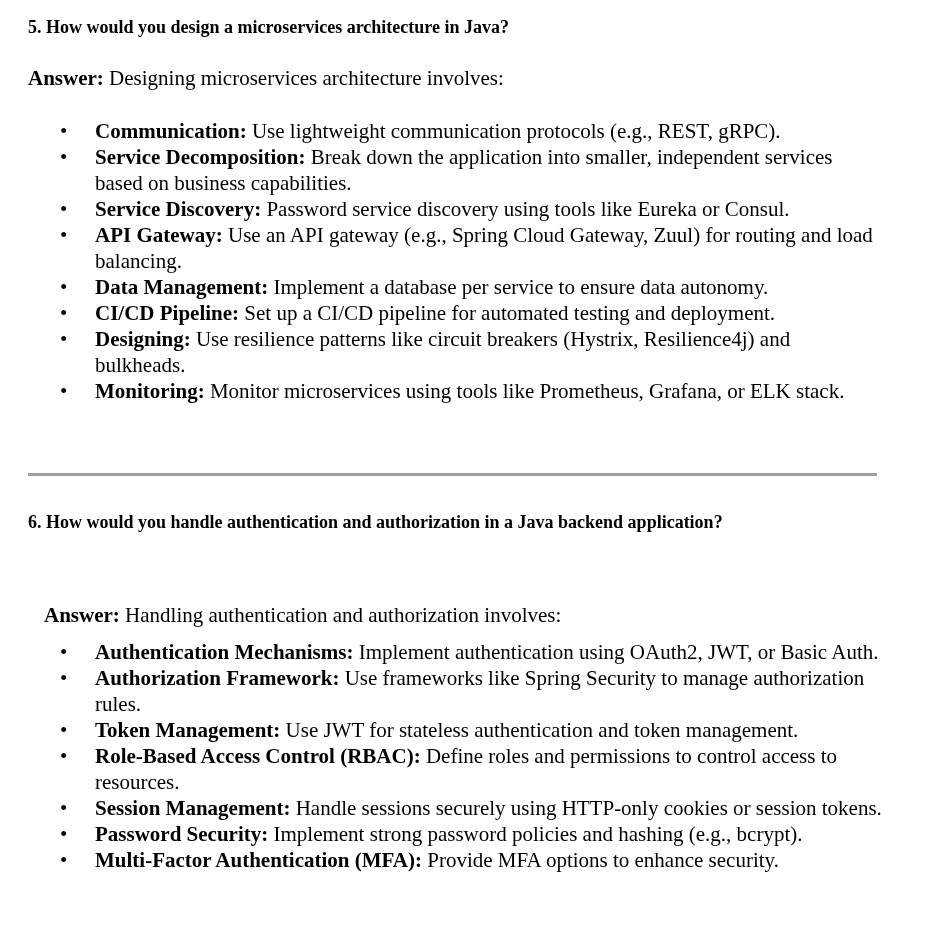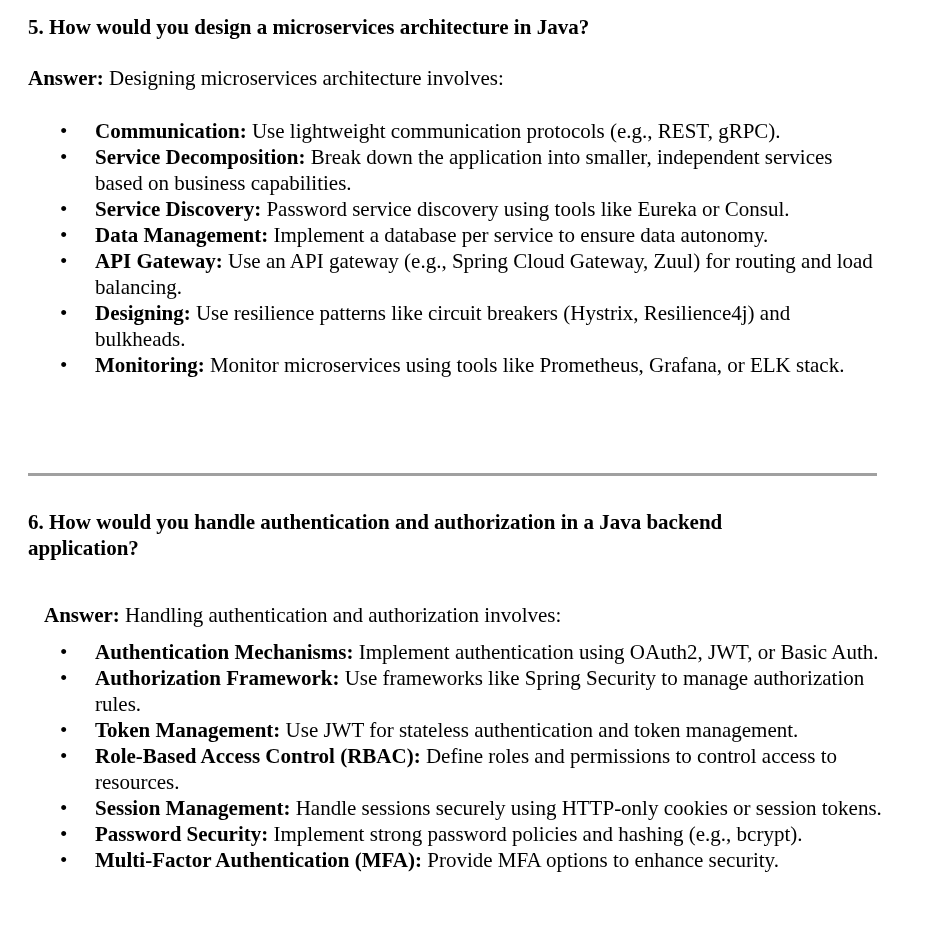--- a/index.html
+++ b/index.html
@@ -2,21 +2,21 @@
 <html><head>
 <meta charset="utf-8">
 <style>
   html, body { margin: 0; padding: 0; background: #ffffff; }
   body {
     width: 928px; height: 929px; overflow: hidden;
     font-family: "Liberation Serif", serif; color: #000;
     font-size: 21px;
   }
   .page { position: relative; padding: 0 0 0 28px; }
-  h2 { margin: 0; font-size: 21px; font-weight: bold; line-height: 26px; }
+  h2 { margin: 0; font-size: 18px; font-weight: bold; line-height: 26px; }
   .q5 { position: absolute; top: 14px; left: 28px; width: 860px; }
   .a5 { position: absolute; top: 66px; left: 28px; }
   .answer-label { font-weight: bold; }
   ul { list-style: none; margin: 0; padding: 0; }
   li { position: relative; padding-left: 67px; line-height: 26px; width: 790px; }
   li::before { content: "•"; position: absolute; left: 32px; top: 0; }
   li b { font-weight: bold; }
   .list5 { position: absolute; top: 118px; left: 28px; }
   .hr { position: absolute; top: 473px; left: 28px; width: 849px; height: 3px; background: #a0a0a0; }
   .q6 { position: absolute; top: 509px; left: 28px; width: 790px; }
@@ -28,22 +28,23 @@
 
 <div class="page">
   <h2 class="q5">5. How would you design a microservices architecture in Java?</h2>
   <p class="a5" style="margin:0;">
     <span class="answer-label">Answer:</span><span> Designing microservices architecture involves:</span>
   </p>
   <ul class="list5">
     <li><b>Communication:</b><span> Use lightweight communication protocols (e.g., REST, gRPC).</span></li>
     <li><b>Service Decomposition:</b><span> Break down the application into smaller, independent services based on business capabilities.</span></li>
     <li><b>Service Discovery:</b><span> Password service discovery using tools like Eureka or Consul.</span></li>
+    <li><b>API Gateway:</b><span> Use an API gateway (e.g., Spring Cloud Gateway, Zuul) for routing and load balancing.</span></li>
     <li><b>Data Management:</b><span> Implement a database per service to ensure data autonomy.</span></li>
-    <li><b>API Gateway:</b><span> Use an API gateway (e.g., Spring Cloud Gateway, Zuul) for routing and load balancing.</span></li>
+    <li><b>CI/CD Pipeline:</b><span> Set up a CI/CD pipeline for automated testing and deployment.</span></li>
     <li><b>Designing:</b><span> Use resilience patterns like circuit breakers (Hystrix, Resilience4j) and bulkheads.</span></li>
     <li><b>Monitoring:</b><span> Monitor microservices using tools like Prometheus, Grafana, or ELK stack.</span></li>
   </ul>
 
   <div class="hr"></div>
 
   <h2 class="q6">6. How would you handle authentication and authorization in a Java backend application?</h2>
   <p class="a6" style="margin:16px;">
     <span class="answer-label">Answer:</span><span> Handling authentication and authorization involves:</span>
   </p>

